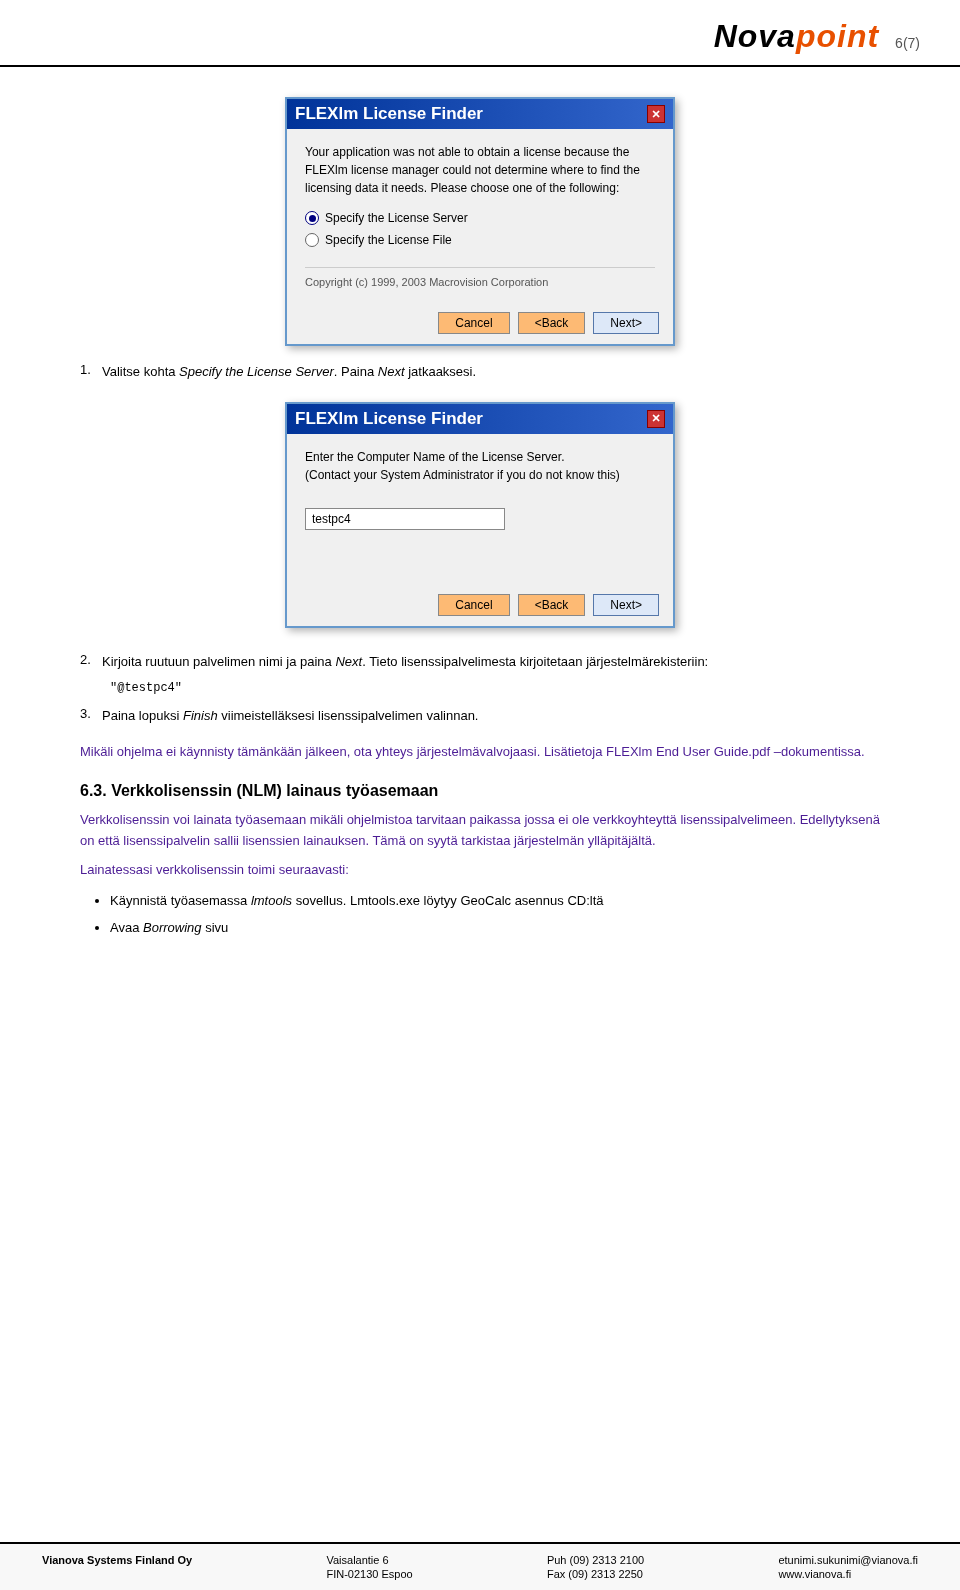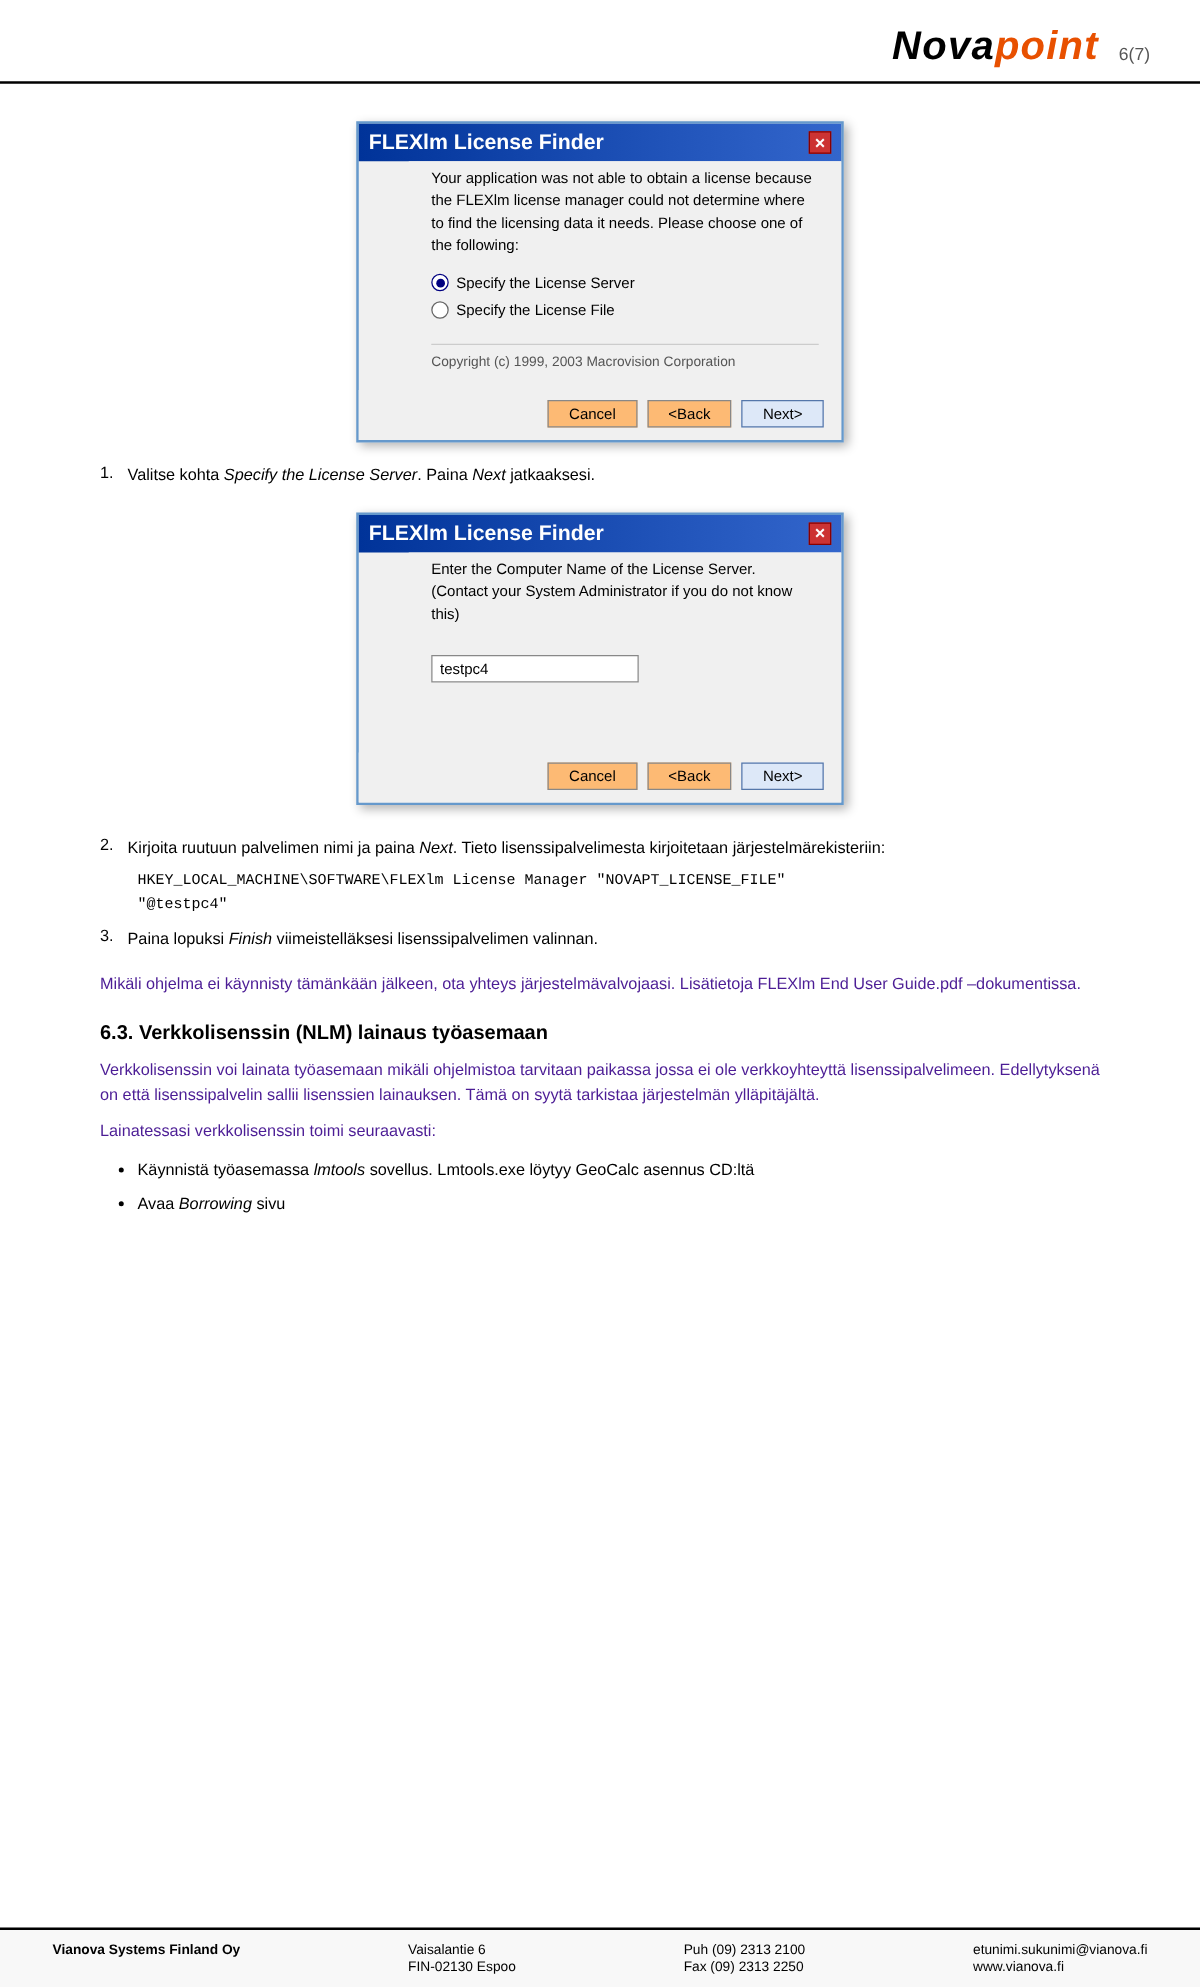--- a/index.html
+++ b/index.html
@@ -73,23 +73,22 @@
       height: 18px;
       font-size: 11px;
       cursor: pointer;
       display: flex;
       align-items: center;
       justify-content: center;
       font-weight: bold;
     }
 
     .dialog-body {
-      padding: 4px 18px 10px 18px;
+      padding: 14px 18px 10px 18px;
       background: #f0f0f0;
-      margin-left: 40px;
     }
 
     .dialog-message {
       font-size: 12px;
       line-height: 1.5;
       margin-bottom: 14px;
       color: #000;
     }
 
     .radio-option {
@@ -147,21 +146,21 @@
       cursor: pointer;
       min-width: 60px;
     }
 
     
     .dialog-input {
       border: 1px solid #888;
       background: white;
       padding: 3px 6px;
       font-size: 12px;
-      width: 166px;
+      width: 200px;
       margin: 10px 0 16px 0;
     }
 
     
     .registry-block {
       margin: 8px 0 8px 30px;
       font-family: 'Courier New', monospace;
       font-size: 12px;
       color: #000;
       line-height: 1.6;
@@ -313,21 +312,20 @@
   </div>
 
   <div class="step-row" style="margin-top:14px;margin-bottom:4px;">
     <span class="step-num">2.</span>
     <div class="step-content">
       Kirjoita ruutuun palvelimen nimi ja paina <em>Next</em>. Tieto lisenssipalvelimesta kirjoitetaan järjestelmärekisteriin:
     </div>
   </div>
 
   <div class="registry-block">
-    <div>HKEY_LOCAL_MACHINE\SOFTWARE\FLEXlm License Manager  "NOVAPT_LICENSE_FILE"</div>
     <div>"@testpc4"</div>
   </div>
 
   <div class="step-row" style="margin-top:6px;margin-bottom:16px;">
     <span class="step-num">3.</span>
     <div class="step-content">
       Paina lopuksi <em>Finish</em> viimeistelläksesi lisenssipalvelimen valinnan.
     </div>
   </div>
 

